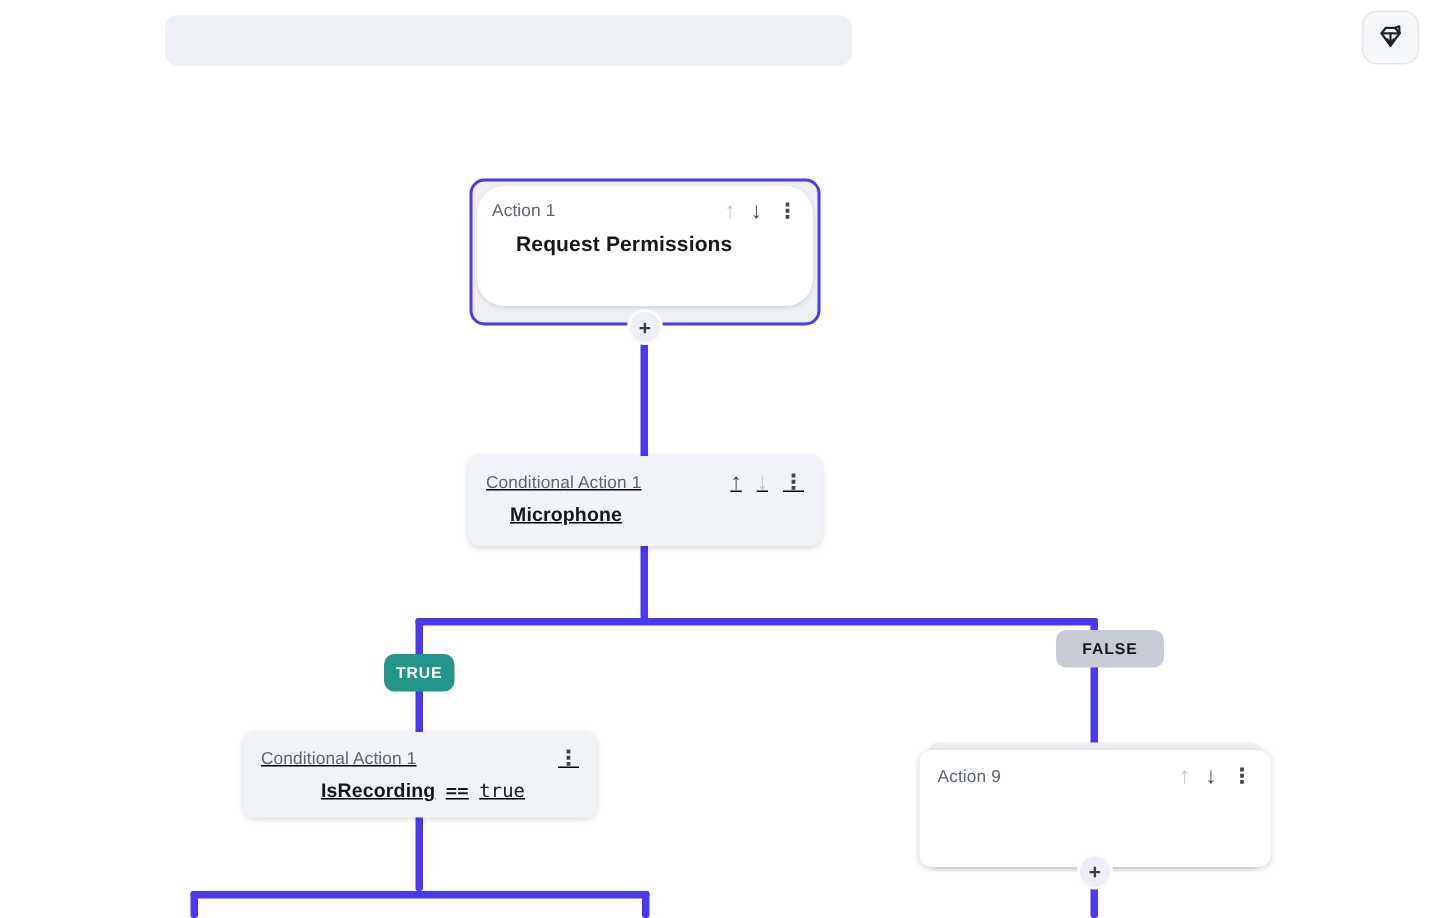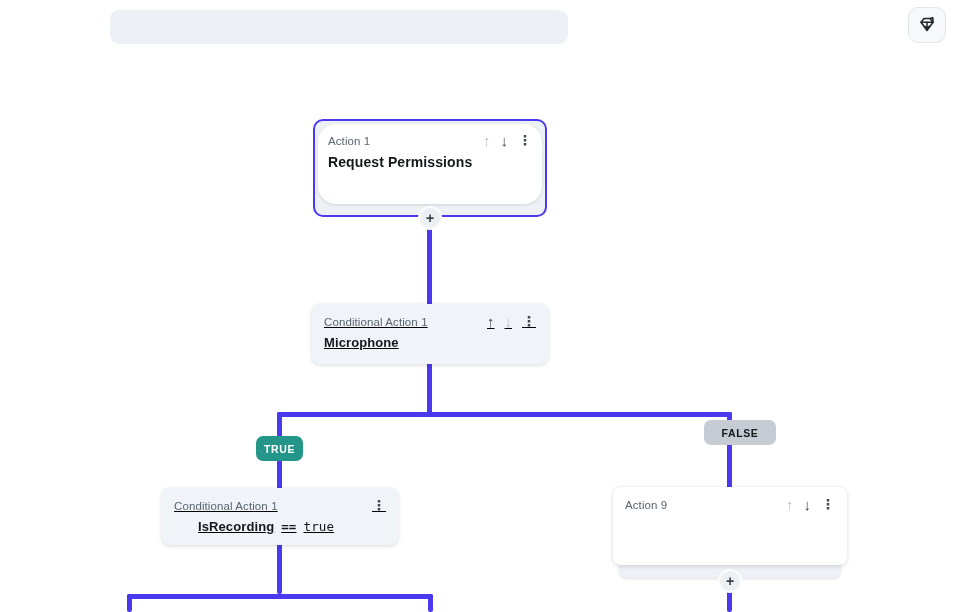--- a/index.html
+++ b/index.html
@@ -129,20 +129,21 @@
   }
   .ctrl.disabled { color: #BEC4CB; }
   .ctrl.menu { font-size: 14px; font-weight: 700; }
   .node-title {
     margin-top: 6px;
     font-size: 14px;
     font-weight: 700;
     color: #14181B;
     letter-spacing: 0.1px;
     white-space: nowrap;
+    margin-left: 16px;
   }
   .cond-expr { display: flex; align-items: baseline; gap: 7px; }
   .cond-expr .mono {
     font-family: "DejaVu Sans Mono", "Liberation Mono", monospace;
     font-size: 12.5px;
   }
   .cond-expr .op { font-weight: 700; }
   .cond-expr .val { font-weight: 500; }
 
   
@@ -249,21 +250,21 @@
       </span>
     </div>
     <div class="node-title cond-expr" style="font-size:13px;padding-left:24px;">
       <span>IsRecording</span>
       <span class="mono op">==</span>
       <span class="mono val">true</span>
     </div>
   </div>
 
   <div class="ghost" style="left:619px; top:495px; width:222px; height:83px;"></div>
-  <div class="node-card action-card" style="left:613px; top:487px; width:234px; height:78px;">
+  <div class="node-card action-card" style="left:613px; top:500px; width:234px; height:78px;">
     <div class="node-header">
       <span class="node-label">Action 9</span>
       <span class="node-controls">
         <span class="ctrl disabled">↑</span>
         <span class="ctrl">↓</span>
         <span class="ctrl menu">⋮</span>
       </span>
     </div>
   </div>
   <div class="plus-btn" style="left:718px; top:569px;">

